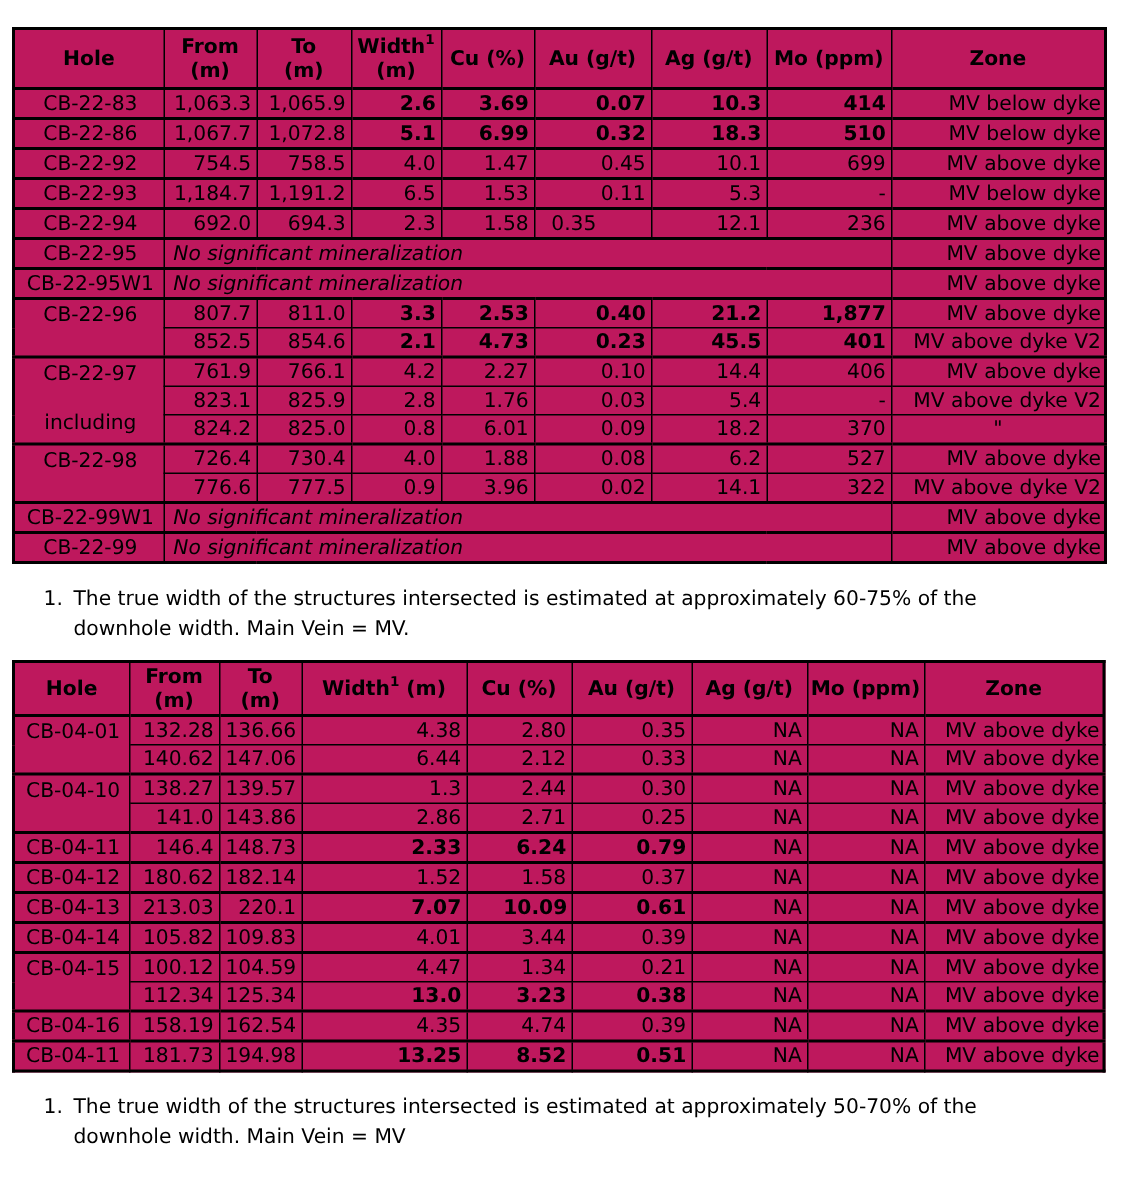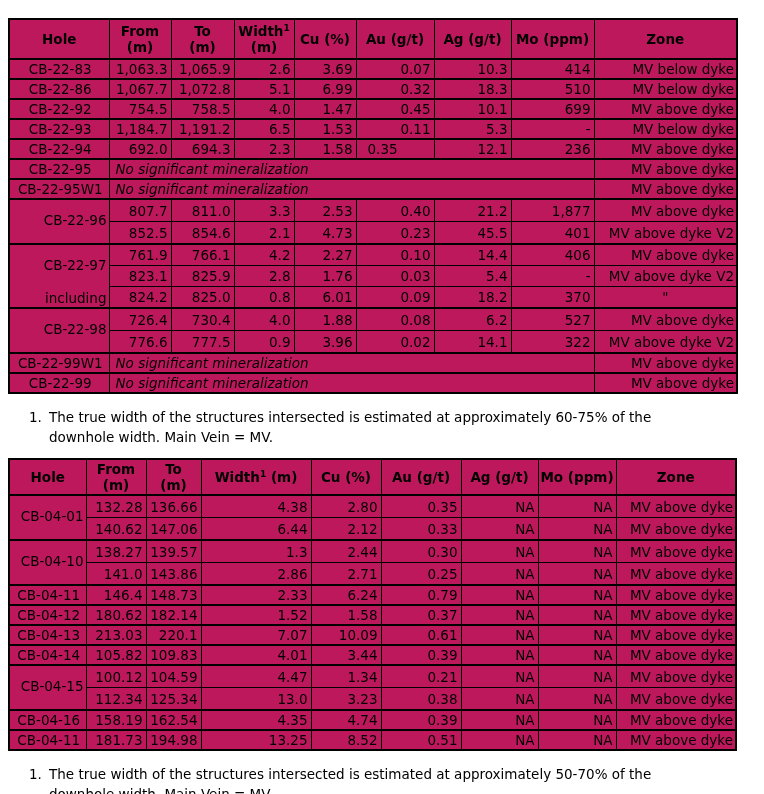--- a/index.html
+++ b/index.html
@@ -10,24 +10,24 @@
   #table2{margin-top:11px;}
   th,td{border:1px solid #000;overflow:hidden;}
   th{font-size:13.5px;font-weight:bold;text-align:center;vertical-align:middle;padding:0 1px;line-height:16px;white-space:pre-line;border-bottom-width:2px;}
   .th-t1{height:38px;}
   .th-t2{height:34px;}
   sup{font-size:9px;line-height:0;}
   td{height:18px;font-size:13.5px;line-height:18px;vertical-align:middle;}
   tr.group>td{border-top-width:2px;}
   td.hole{text-align:left;padding:0 2px 0 4px;vertical-align:top;}
   td.hole.single{vertical-align:middle;text-align:center;}
-  .hole-flex{display:flex;flex-direction:column;justify-content:space-between;text-align:right;padding-top:11px;}
+  .hole-flex{display:flex;flex-direction:column;justify-content:space-between;text-align:center;padding-top:1px;}
   td.num{text-align:right;padding:0 3px;}
   td.num.auleft{text-align:left;padding:0 3px 0 11px;}
-  td.b{font-weight:normal;padding-left:24px;}
+  td.b{font-weight:bold;padding-left:24px;}
   td.nsm{text-align:left;padding:0 2px 0 6px;font-style:italic;}
   td.zone{text-align:right;padding:0 2px 0 3px;}
   td.zone.zc{text-align:center;padding:0;}
   .footnote{display:flex;font-size:13.5px;line-height:20px;margin:13px 0 0 29px;}
   .fn-num{width:20px;flex:none;}
   .fn-text{max-width:652px;}
 </style>
 </head>
 <body>
 

